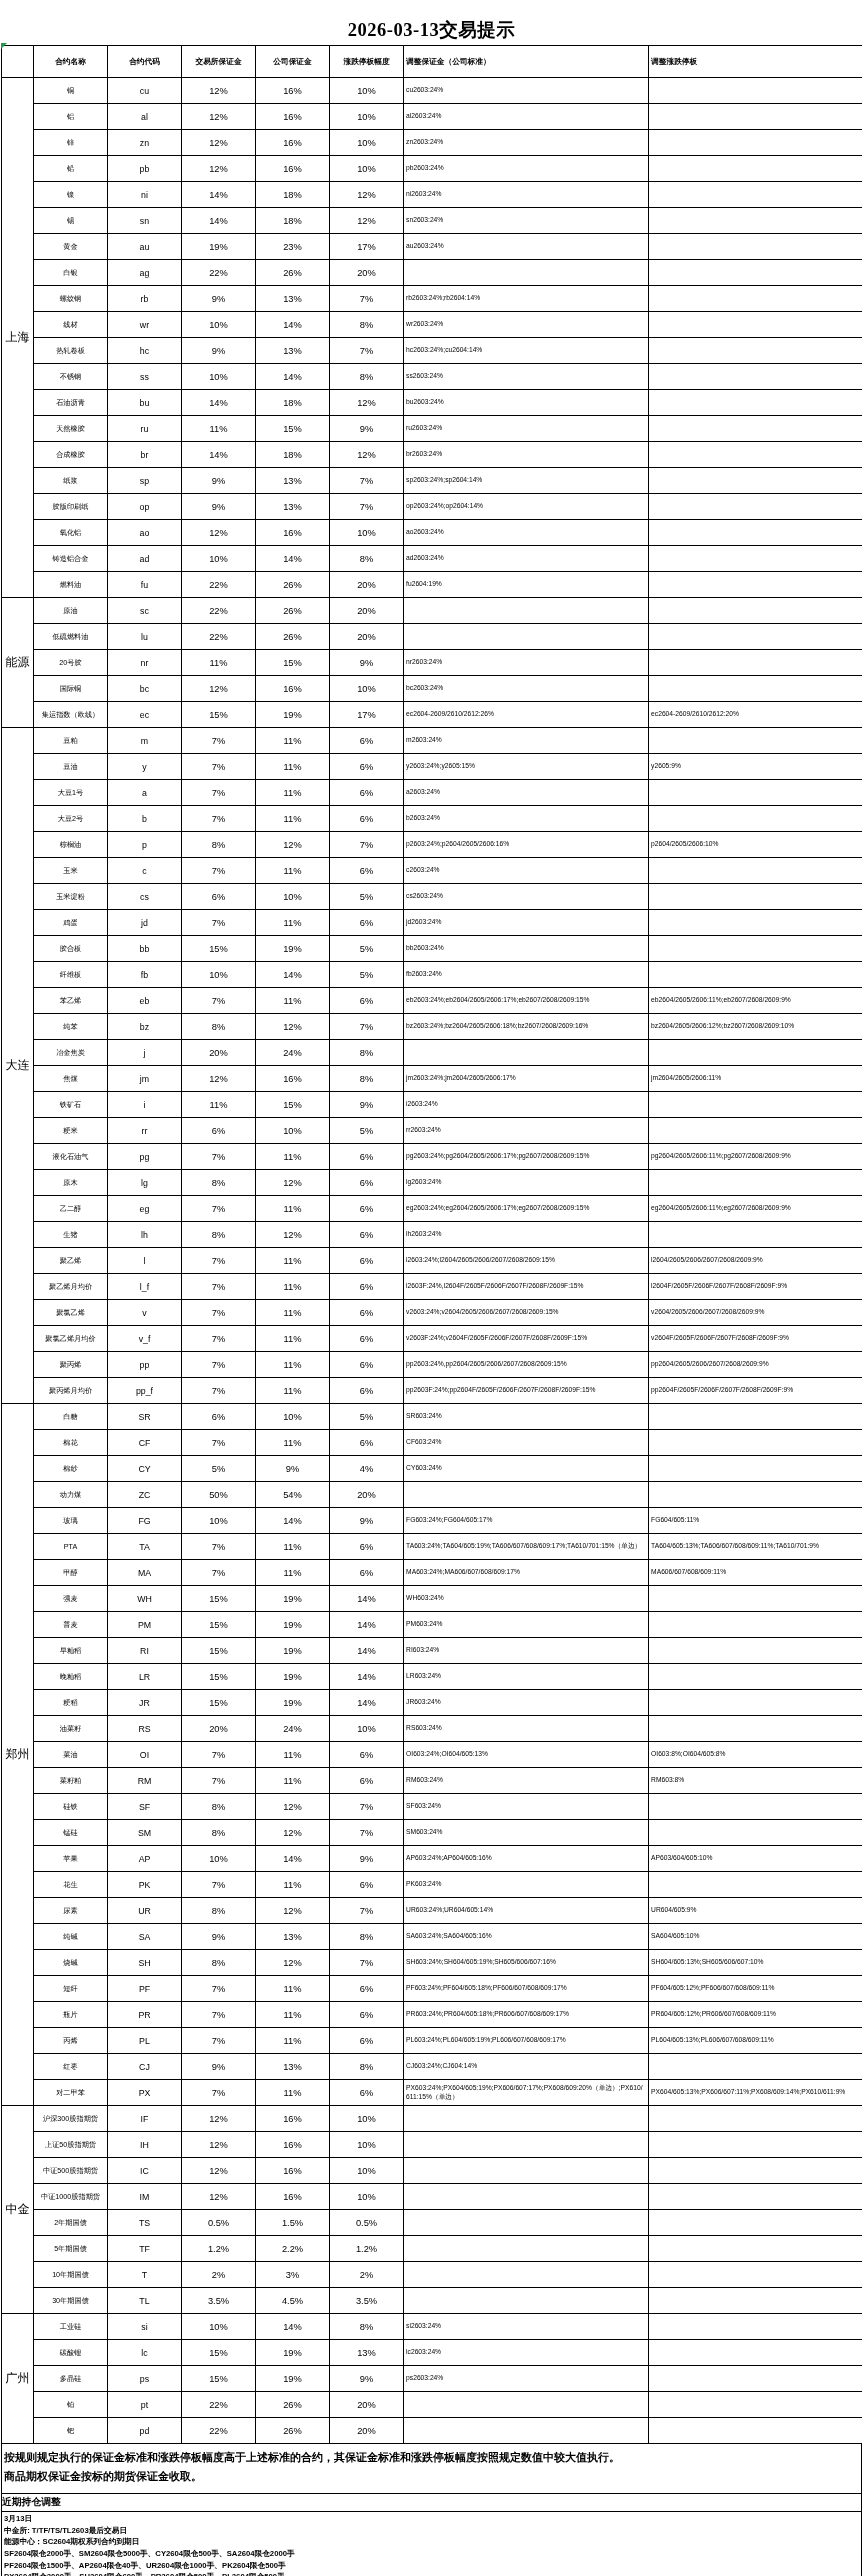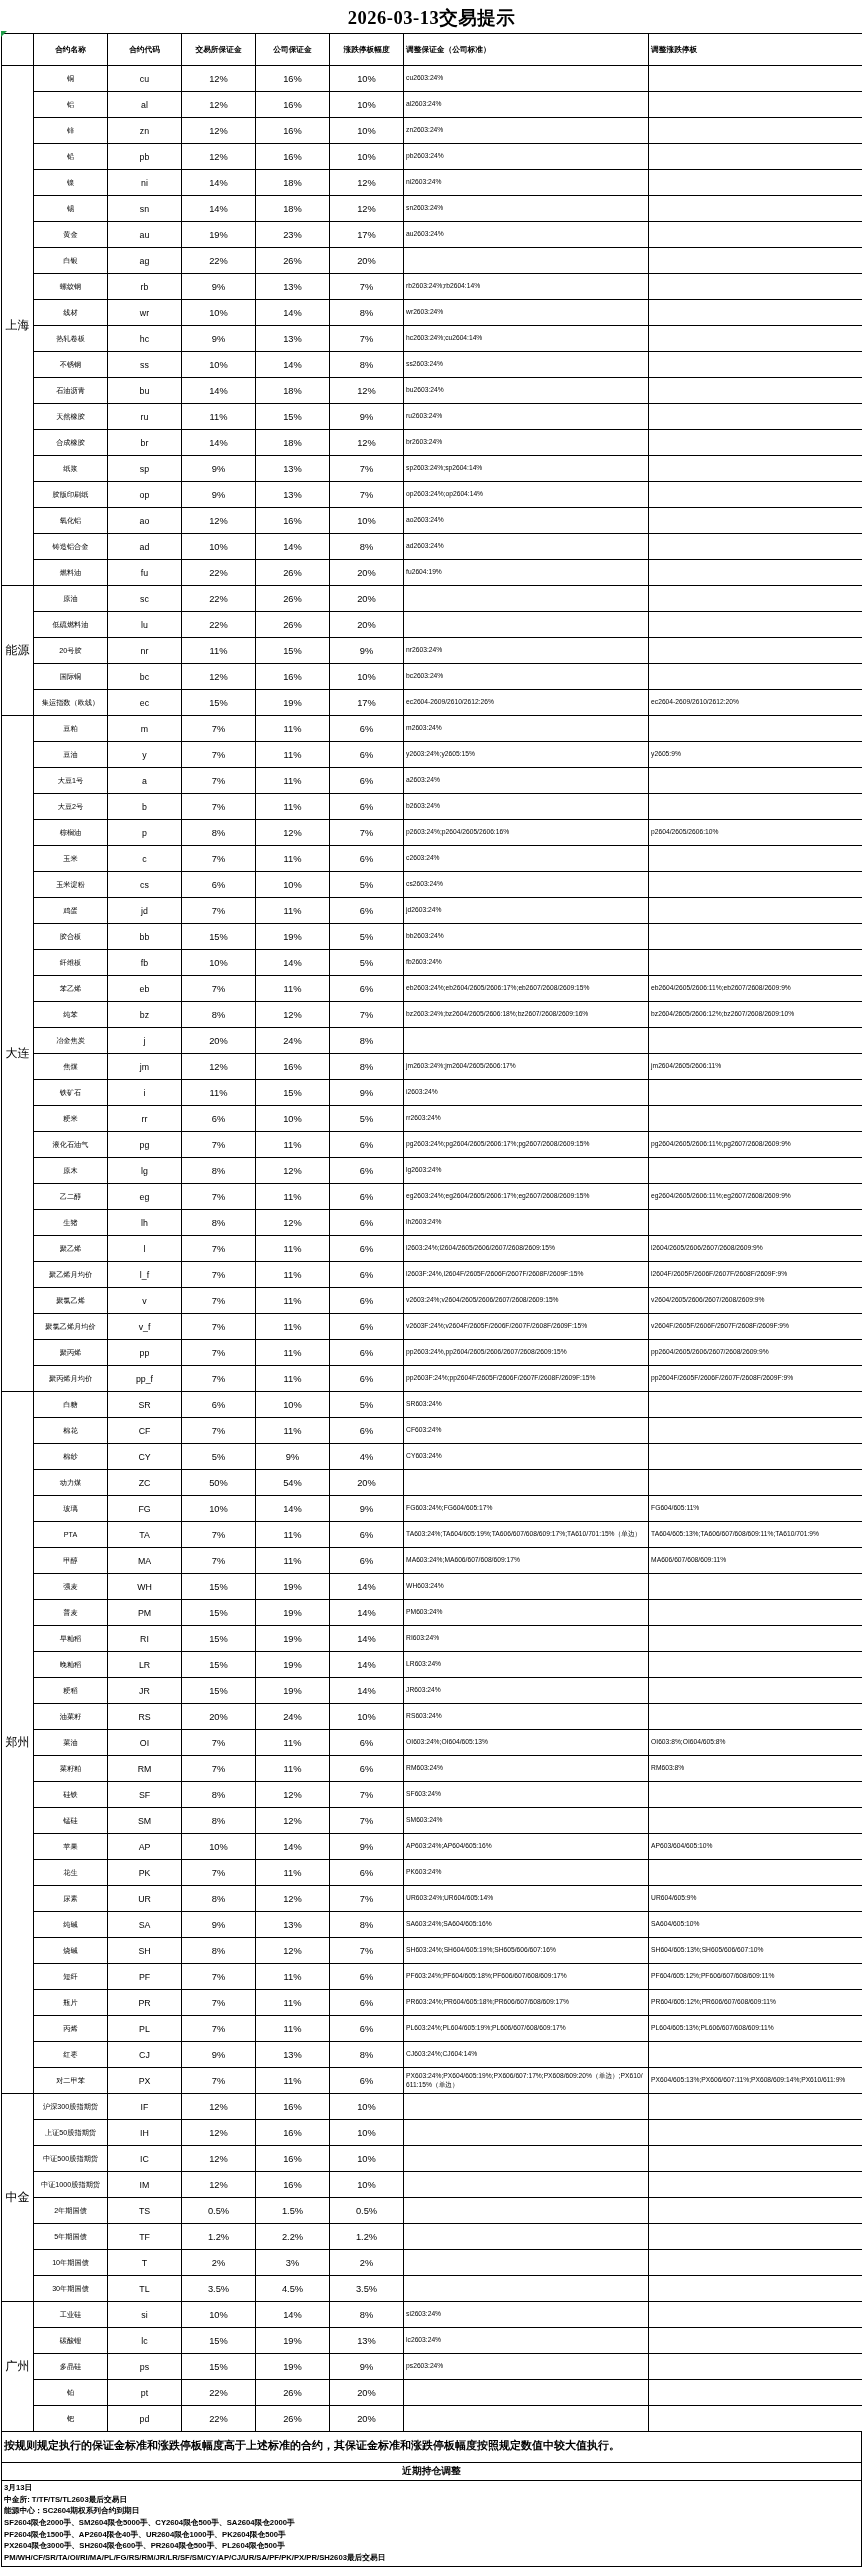--- a/index.html
+++ b/index.html
@@ -1,38 +1,38 @@
 <!DOCTYPE html>
 <html style="font-size:8.2px"><head>
 <meta charset="utf-8">
 <style>
   html,body { margin:0; padding:0; background:#ffffff; color:#000; }
   body { width:863px; font-family:"Liberation Sans", sans-serif; }
   .sheet { position:relative; width:863px; }
   .title { text-align:center; font-family:"Liberation Serif", serif; font-weight:bold;
-           font-size:18.5px; padding:5.2px 0 3.1px 0; letter-spacing:0.5px; }
+           font-size:18.5px; padding:5.2px 0 3.1px 0; letter-spacing:0.5px;margin-top:12px; }
   .flag { position:absolute; left:1px; top:31px; width:0; height:0;
           border-top:6.7px solid #1f9e48; border-right:6.7px solid transparent; }
   table.grid { border-collapse:collapse; table-layout:fixed; width:861px; margin-left:1px;
                border:1px solid #000; border-bottom:1.5px solid #000; }
   .grid th, .grid td { border:0.5px solid #000; overflow:hidden; }
   .grid th { font-size:7.7px; font-weight:bold; height:29px; text-align:center; }
   .grid th.h-adj { text-align:left; padding-left:2.1px; }
   .grid td { height:23px; }
   td.c-name { font-size:7.2px; text-align:center; }
   td.c-code { font-size:8.8px; text-align:center; }
   td.c-pct  { font-size:9.3px; text-align:center; }
   td.c-adj  { font-size:6.7px; text-align:left; padding:1px 2.1px; line-height:8.8px; word-break:break-all; }
   td.sec-label { font-size:12px; text-align:center; vertical-align:middle; }
   tr.sec-first td { border-top:1px solid #000; }
   .lower { width:861px; margin-left:1px; }
   .notes { border-left:1px solid #000; border-right:1px solid #000;
            padding:4.1px 3.1px 6.2px 2.1px; font-weight:bold; font-size:11px; line-height:19px; }
   .panel-head { border:1px solid #000; border-top:1.5px solid #000; border-bottom:1.5px solid #000;
-                text-align:center; font-weight:bold; font-size:9.8px; padding:2.1px 0; }
+                text-align:left; font-weight:bold; font-size:9.8px; padding:2.1px 0; }
   .panel-body { border-left:1px solid #000; border-right:1px solid #000;
                 font-size:7.7px; line-height:11.6px; padding:1.5px 2.1px 2.1px 2.1px; }
   .panel:last-child .panel-body { border-bottom:1px solid #000; }
   .panel-line { white-space:pre-wrap;font-weight:bold; }
 </style>
 </head>
 <body>
 
 <div class="sheet">
   <div class="title">2026-03-13交易提示</div>
@@ -886,20 +886,21 @@
           <td class="c-pct">20%</td>
           <td class="c-adj"></td>
           <td class="c-adj"></td>
         </tr>
       </tbody>
   </table>
 
   <div class="lower">
     <div class="notes">
         <div>按规则规定执行的保证金标准和涨跌停板幅度高于上述标准的合约，其保证金标准和涨跌停板幅度按照规定数值中较大值执行。</div>
+        <div>商品期权保证金按标的期货保证金收取。</div>
       </div>
     <div>
         <div class="panel">
           <div class="panel-head">近期持仓调整</div>
           <div class="panel-body">
             <div class="panel-line">3月13日</div>
             <div class="panel-line">中金所: T/TF/TS/TL2603最后交易日</div>
             <div class="panel-line">能源中心：SC2604期权系列合约到期日</div>
             <div class="panel-line">SF2604限仓2000手、SM2604限仓5000手、CY2604限仓500手、SA2604限仓2000手</div>
             <div class="panel-line">PF2604限仓1500手、AP2604限仓40手、UR2604限仓1000手、PK2604限仓500手</div>

